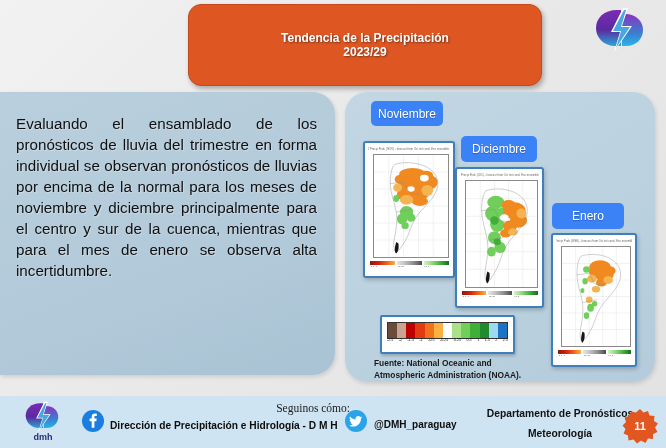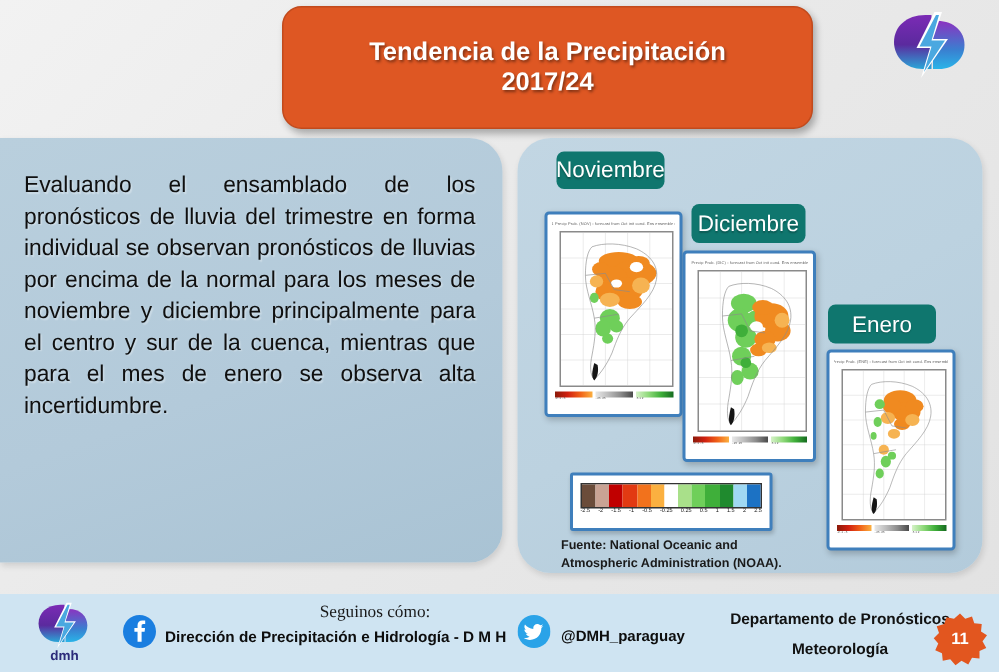--- a/index.html
+++ b/index.html
@@ -19,21 +19,21 @@
 
   .dmh-top{position:absolute;right:14px;top:4px;width:62px;height:52px;}
 
   
   .title-box{
     position:absolute;left:188px;top:4px;width:352px;height:80px;
     background:#de5723;border:1.5px solid #c24a1c;border-radius:13px;
     box-shadow:2px 3px 5px rgba(0,0,0,.28);
     display:flex;flex-direction:column;align-items:center;justify-content:center;
     color:#ffffff;text-align:center;line-height:1.18;
-    font-size:17px;font-weight:bold;
+    font-size:12px;font-weight:bold;
     text-shadow:1px 1px 2px rgba(0,0,0,.45);
   }
   .title-box span{display:block;white-space:nowrap;}
 
   
   .text-panel{
     position:absolute;left:0px;top:92px;width:335px;height:283px;
     background:linear-gradient(160deg,#b9cfdd 0%,#b3cada 55%,#a9c3d4 100%);
     border-radius:0 22px 22px 0;
     box-shadow:1px 2px 4px rgba(0,0,0,.12);
@@ -47,22 +47,22 @@
 
   
   .map-panel{
     position:absolute;left:345px;top:92px;width:310px;height:290px;
     background:linear-gradient(150deg,#c2d6e3 0%,#bcd2e0 50%,#b3cbdb 100%);
     border-radius:22px;
     box-shadow:1px 2px 4px rgba(0,0,0,.12);
   }
 
   .month-badge{
-    position:absolute;background:#0f766e;border-radius:5px;
-    color:#ffffff;font-size:15px;
+    position:absolute;background:#3b82f6;border-radius:5px;
+    color:#ffffff;font-size:12px;
     display:flex;align-items:center;justify-content:center;
     text-shadow:0 1px 1px rgba(0,0,0,.25);
   }
   .badge-nov{left:371px;top:101px;width:72px;height:25px;}
   .badge-dic{left:461px;top:136px;width:76px;height:26px;}
   .badge-ene{left:552px;top:203px;width:72px;height:26px;}
 
   .map-card{
     position:absolute;background:#ffffff;
     border:2.2px solid #3f7fbc;border-radius:3px;
@@ -110,21 +110,21 @@
     position:absolute;left:0;bottom:0;width:666px;height:52px;
     background:#cfe4f2;
   }
   .footer-dmh{position:absolute;left:14px;top:3px;width:58px;height:48px;
     display:flex;flex-direction:column;align-items:center;}
   .footer-dmh-word{font-size:9px;font-weight:bold;color:#2b2b7a;margin-top:-3px;}
 
   .fb-icon{position:absolute;left:82px;top:14px;width:22px;height:22px;}
   .tw-icon{position:absolute;left:345px;top:14px;width:22px;height:22px;}
 
-  .seguinos{position:absolute;left:150px;top:6px;width:200px;text-align:center;
+  .seguinos{position:absolute;left:150px;top:6px;width:200px;text-align:right;
     font-size:11.5px;color:#1a1a1a;font-family:"Liberation Serif",serif;}
   .fb-text{position:absolute;left:110px;top:24px;font-size:10.2px;font-weight:bold;color:#0d0d0d;white-space:nowrap;}
   .tw-text{position:absolute;left:374px;top:23px;font-size:10px;font-weight:bold;color:#0d0d0d;white-space:nowrap;}
 
   .dept{position:absolute;right:16px;top:8px;width:180px;text-align:center;
     font-size:10.3px;font-weight:bold;color:#111;line-height:1.9;}
 
   .page-badge{position:absolute;right:8px;bottom:4px;width:36px;height:36px;}
   .page-badge .num{position:absolute;inset:0;display:flex;align-items:center;justify-content:center;
     font-size:11px;font-weight:bold;color:#ffffff;}
@@ -151,21 +151,21 @@
       </defs>
       <path d="M27 6 C14 6 6 14 6 24 C6 34 14 42 25 42 L31 42 L31 6 z" fill="url(#gPurp)"></path>
       <path d="M35 10 C46 10 53 17 53 26 C53 35 46 42 36 42 L32 42 L32 10 z" fill="url(#gBlue)"></path>
       <path d="M33 4 L21 28 L30 28 L24 48 L42 22 L32 22 L38 4 z" fill="#ffffff"></path>
       <path d="M34 6 L23 27 L31 27 L26 44 L40 23 L31 23 L36 6 z" fill="#4aa8e0"></path>
     </svg>
   </div>
 
   <div class="title-box">
     <span>Tendencia de la Precipitación</span>
-    <span>2017/24</span>
+    <span>2023/29</span>
   </div>
 
   <div class="text-panel">
     <p>Evaluando el ensamblado de los pronósticos de lluvia del trimestre en forma individual se observan pronósticos de lluvias por encima de la normal para los meses de noviembre y diciembre principalmente para el centro y sur de la cuenca, mientras que para el mes de enero se observa alta incertidumbre.</p>
   </div>
 
   <div class="map-panel"></div>
 
   <div class="month-badge badge-nov">
     <span>Noviembre</span>

